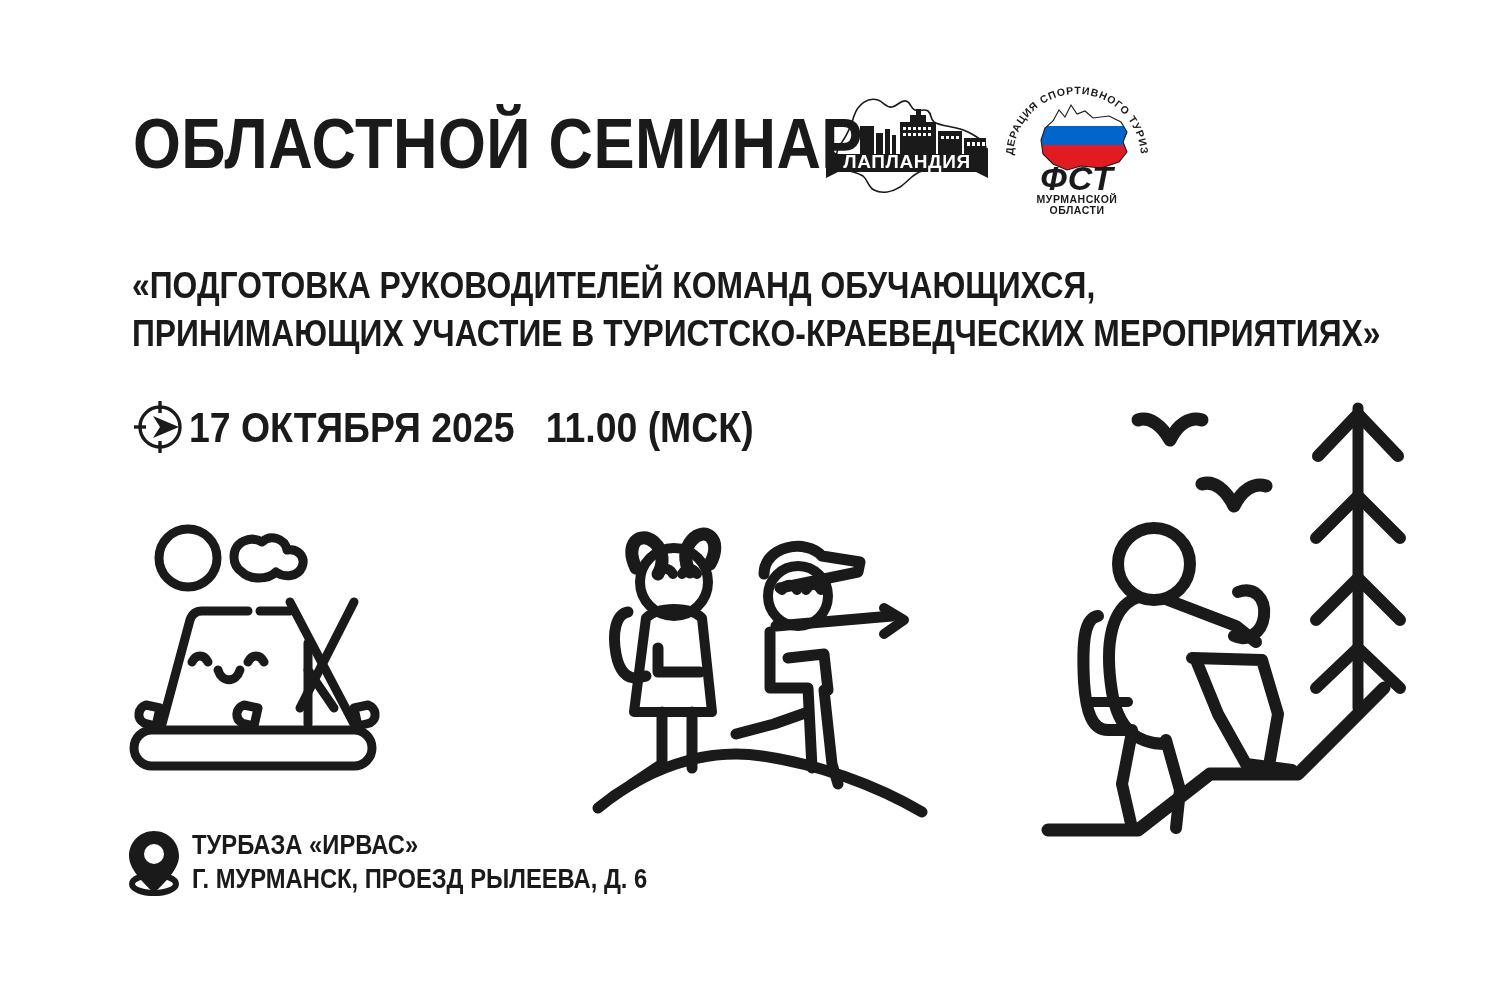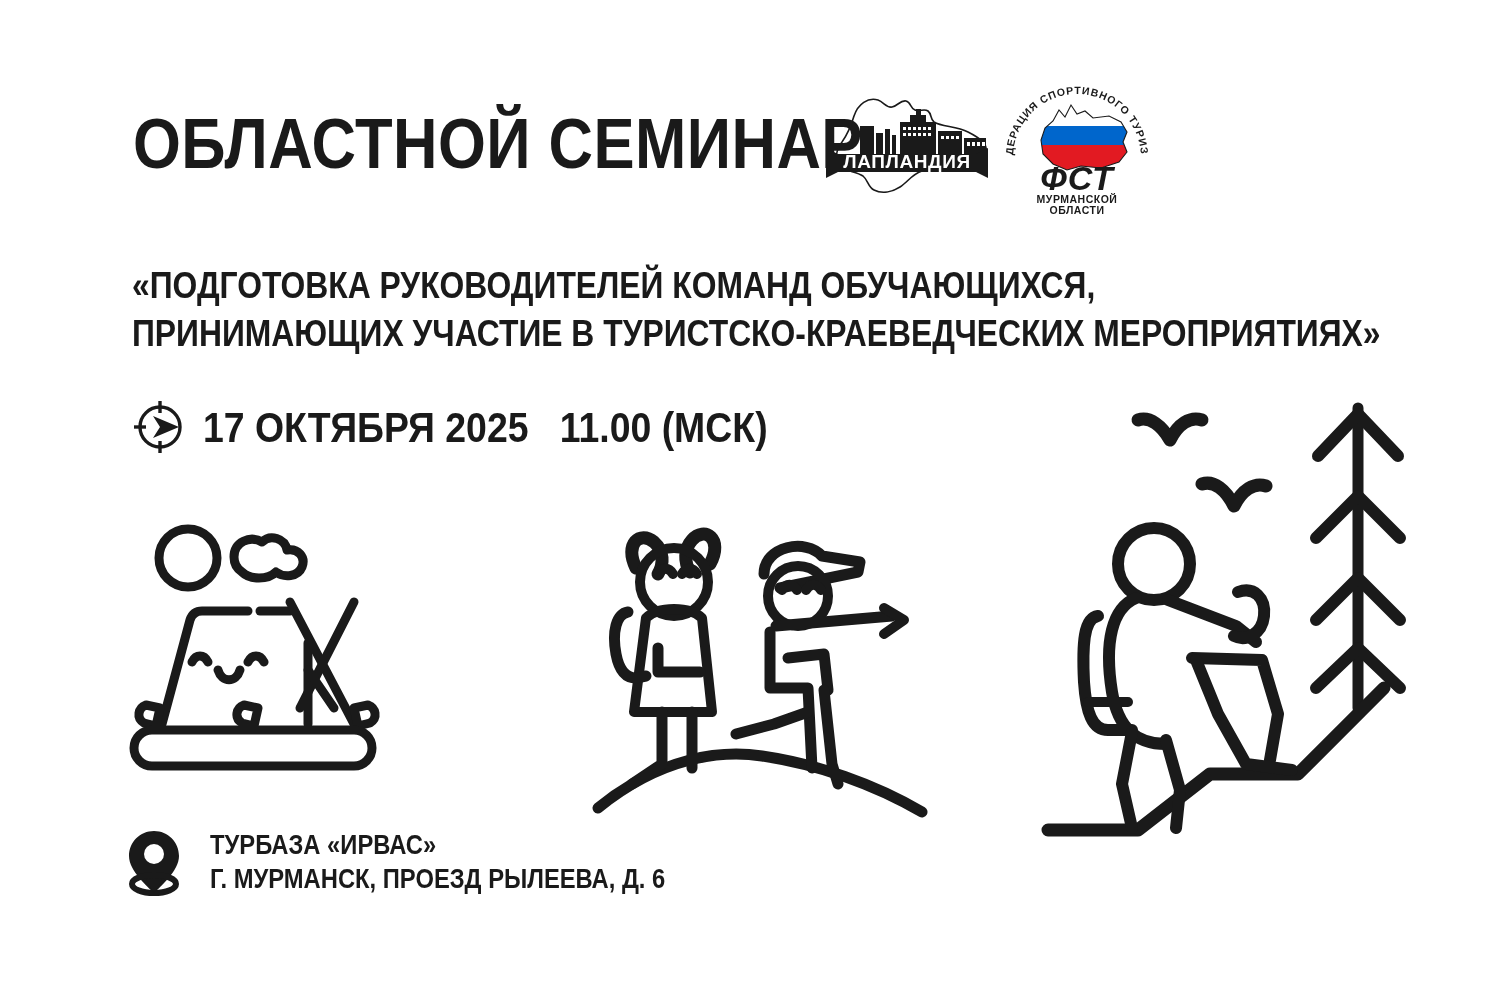--- a/index.html
+++ b/index.html
@@ -67,41 +67,40 @@
   }
   .subtitle .line { display: block; }
 
   
   .date-row {
     position: absolute;
     left: 131px;
     top: 398px;
     display: flex;
     align-items: center;
-    gap: 14px;
   }
   .date-text {
     font-family: "Liberation Sans Narrow", "Liberation Sans", sans-serif;
     font-weight: 700;
     font-size: 43px;
     line-height: 46px;
     color: #1a1a1a;
     transform: scaleX(0.87);
     transform-origin: left center;
     white-space: pre;
   }
 
   
   .loc-row {
     position: absolute;
     left: 126px;
     top: 828px;
     display: flex;
     align-items: center;
-    gap: 28px;
+    gap: 10px;
     justify-content: center;
   }
   .loc-text {
     font-family: "Liberation Sans Narrow", "Liberation Sans", sans-serif;
     font-weight: 700;
     font-size: 27px;
     line-height: 34px;
     color: #1a1a1a;
     transform: scaleX(0.88);
     transform-origin: left center;

